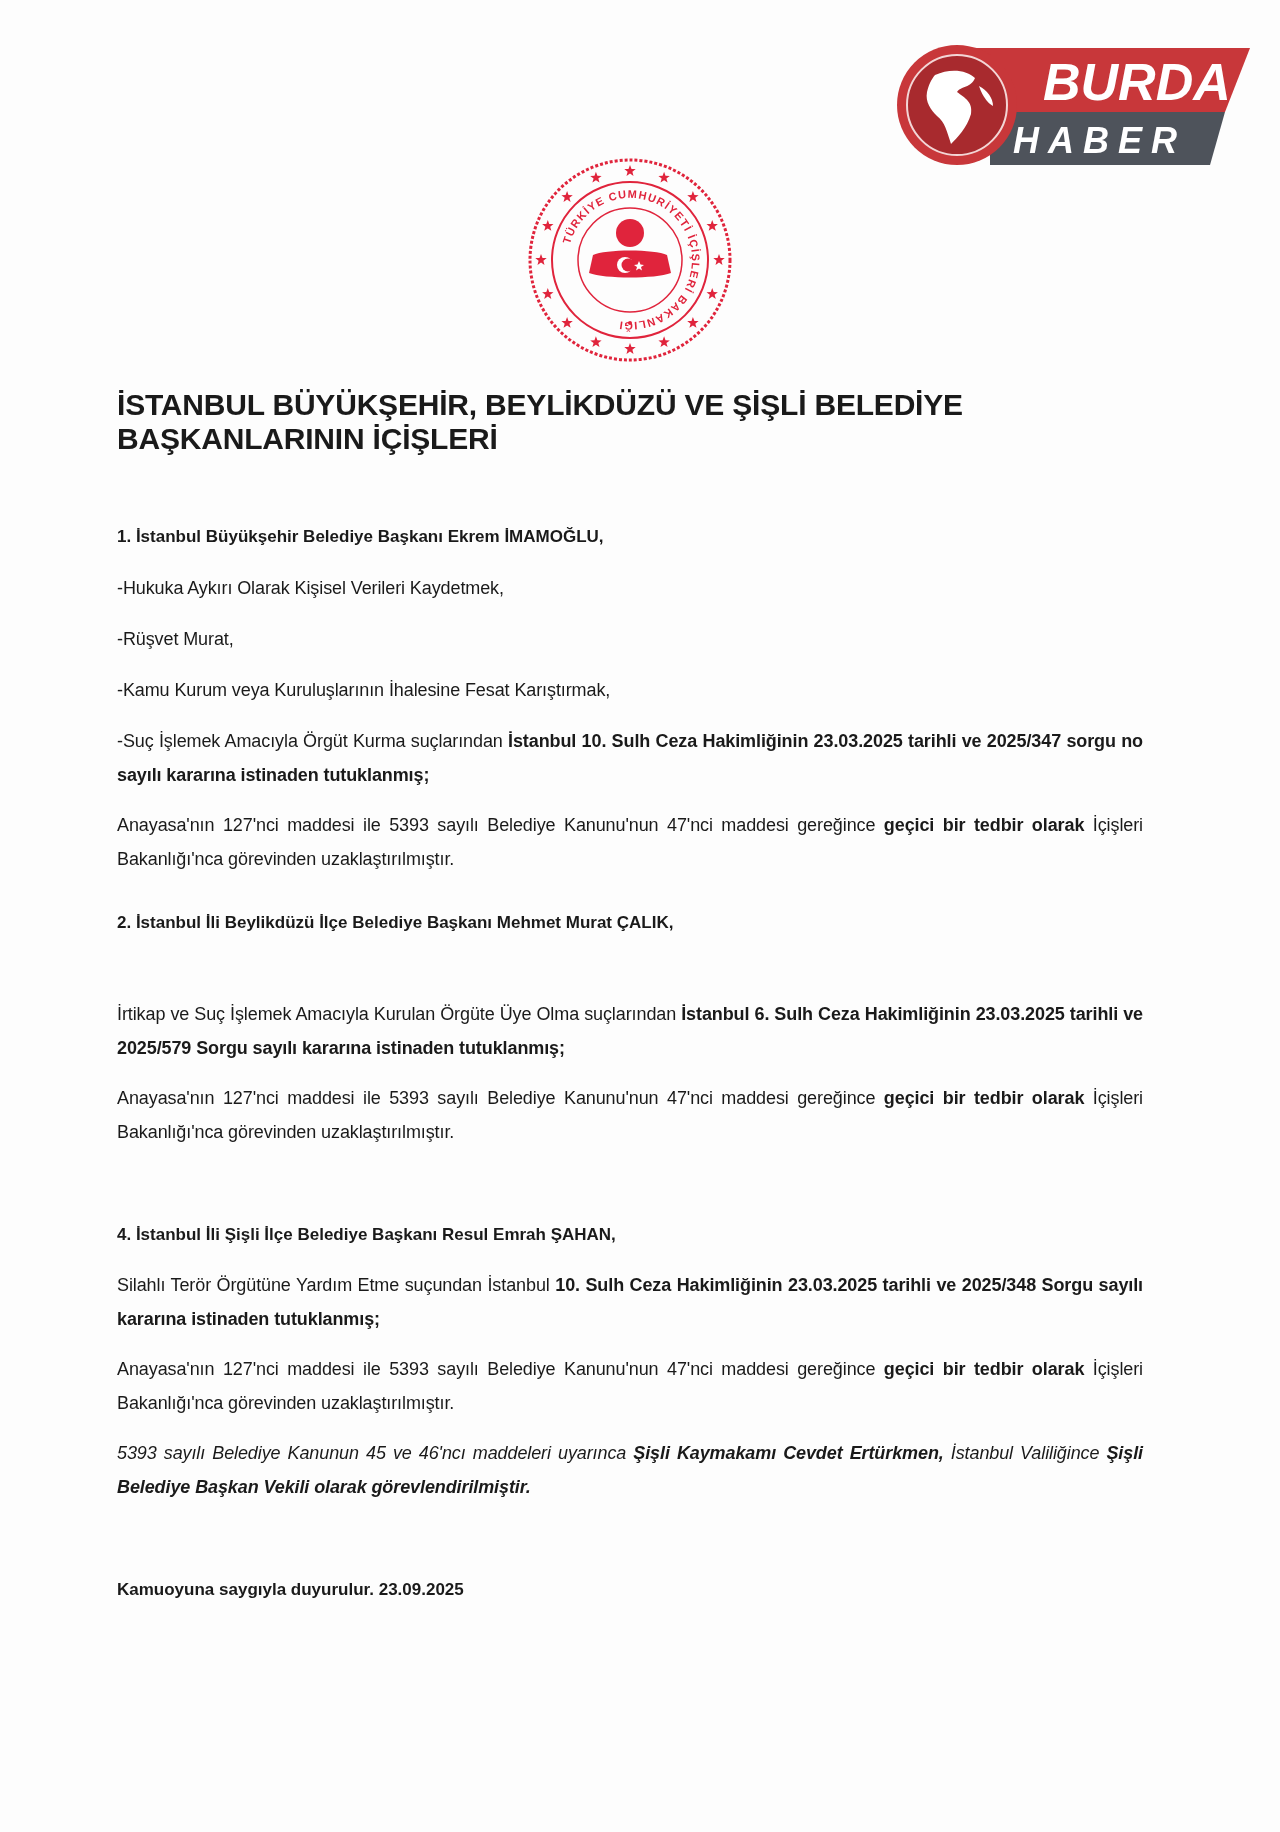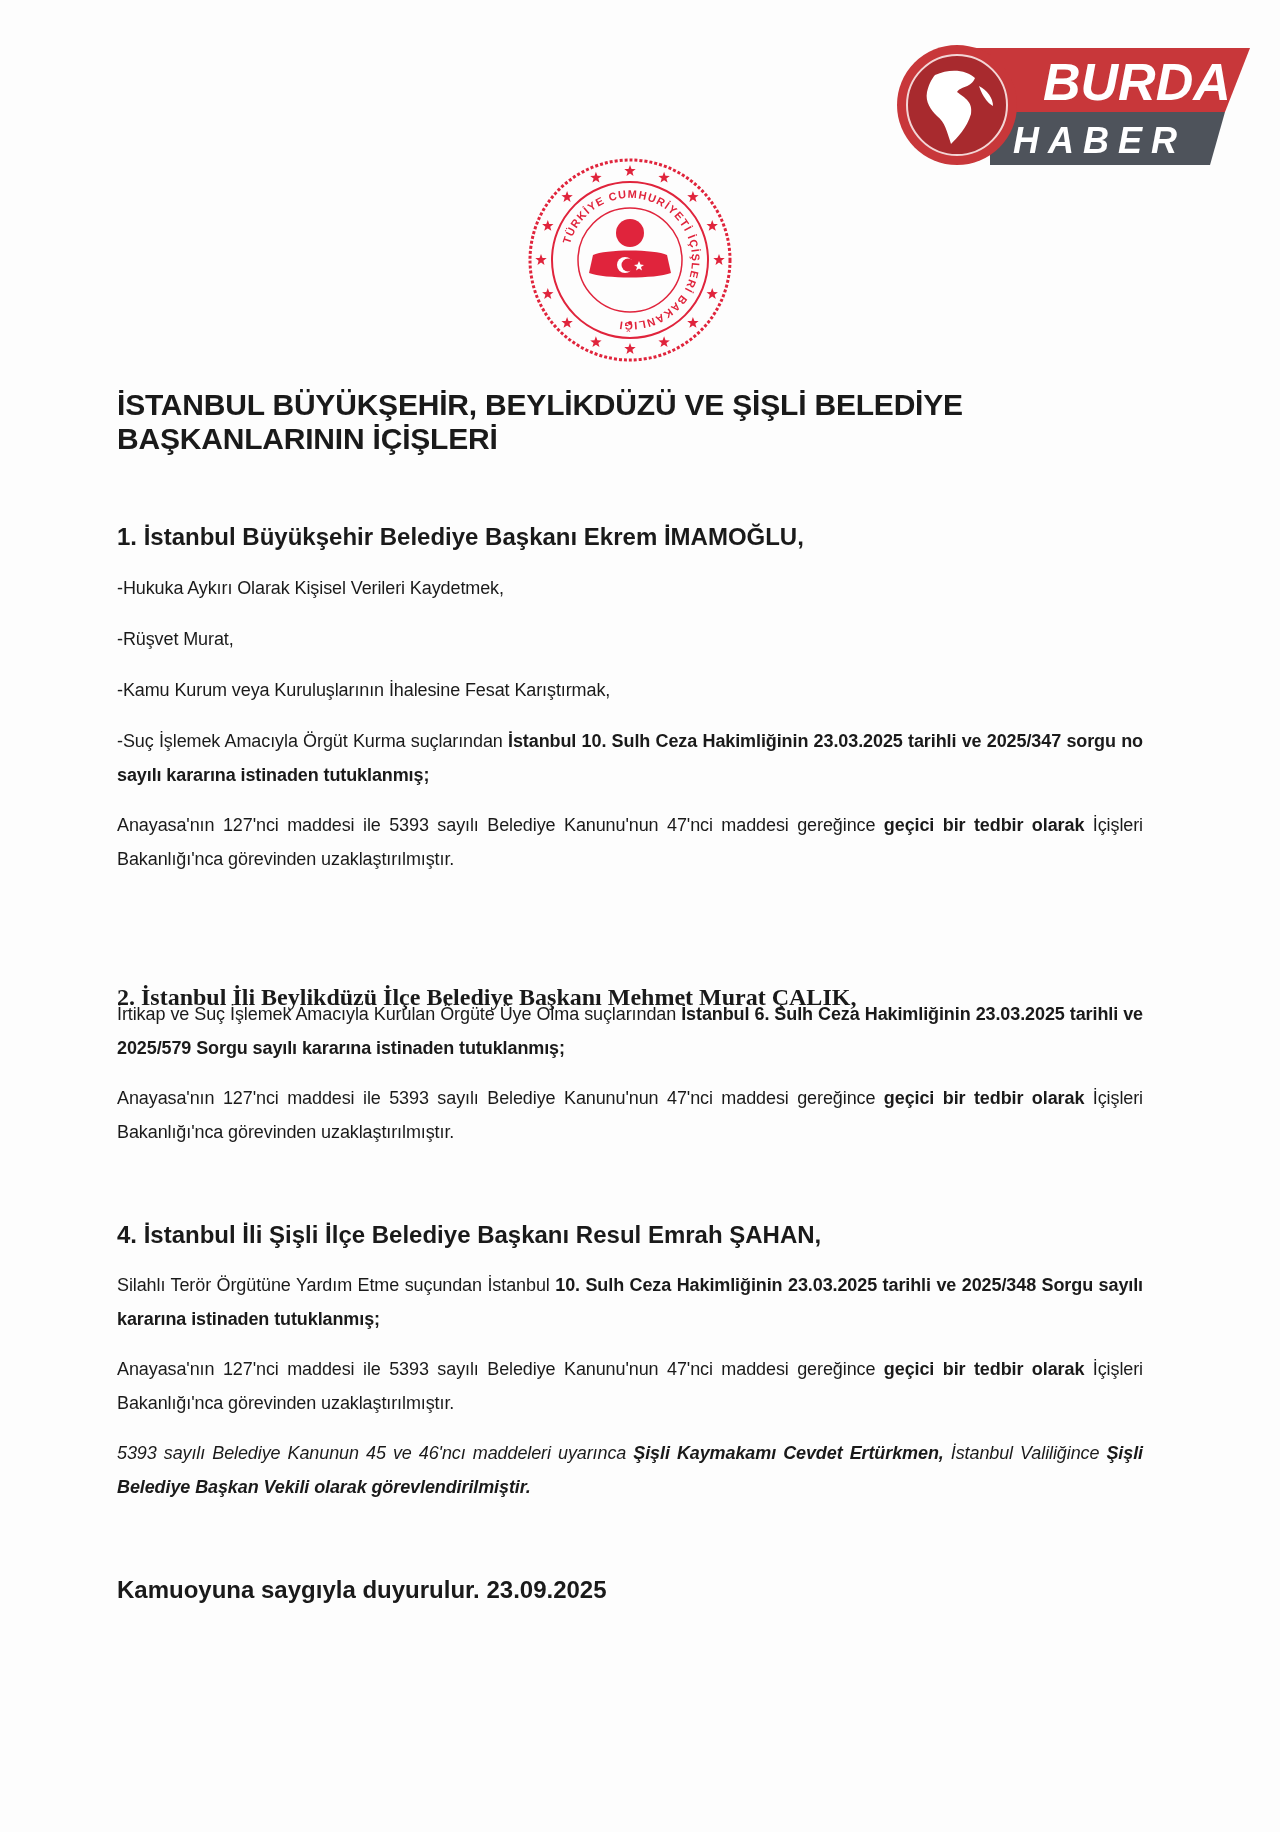--- a/index.html
+++ b/index.html
@@ -4,21 +4,21 @@
 <style>
   html, body { margin: 0; padding: 0; background: #fdfdfd; }
   body { width: 1280px; height: 1832px; position: relative; overflow: hidden;
          font-family: "Liberation Sans", sans-serif; color: #1a1a1a; }
   .logo { position: absolute; left: 895px; top: 40px; width: 360px; height: 130px; }
   .seal { position: absolute; left: 525px; top: 155px; width: 210px; height: 210px; }
   .doc { position: absolute; left: 117px; width: 1026px; }
   .title { top: 388px; font-weight: bold; font-size: 30px; line-height: 34px; letter-spacing: -0.2px; }
   .p { font-size: 18px; line-height: 34px; text-align: justify; letter-spacing: -0.1px; }
   .p b { font-weight: bold; }
-  .h { font-weight: bold; font-size: 24px; line-height: 34px; }
+  .h { font-weight: bold; font-size: 17px; line-height: 34px; }
 </style>
 </head>
 <body>
 
 <svg class="logo" viewBox="0 0 360 130">
   <polygon points="70,8 355,8 330,72 70,72" fill="#c8373a"></polygon>
   <polygon points="95,72 330,72 315,125 95,125" fill="#4e535b"></polygon>
   <g>
     <circle cx="62" cy="65" r="60" fill="#c8373a"></circle>
     <circle cx="62" cy="65" r="50" fill="#a82a2e" stroke="#f3d6d6" stroke-width="2"></circle>
@@ -73,21 +73,21 @@
 <div class="doc p" style="top:571px;">-Hukuka Aykırı Olarak Kişisel Verileri Kaydetmek,</div>
 <div class="doc p" style="top:622px;">-Rüşvet Murat,</div>
 <div class="doc p" style="top:673px;">-Kamu Kurum veya Kuruluşlarının İhalesine Fesat Karıştırmak,</div>
 <div class="doc p" style="top:724px;">
   <span>-Suç İşlemek Amacıyla Örgüt Kurma suçlarından </span><b>İstanbul 10. Sulh Ceza Hakimliğinin 23.03.2025 tarihli ve 2025/347 sorgu no sayılı kararına istinaden tutuklanmış;</b>
 </div>
 <div class="doc p" style="top:808px;">
   <span>Anayasa'nın 127'nci maddesi ile 5393 sayılı Belediye Kanunu'nun 47'nci maddesi gereğince </span><b>geçici bir tedbir olarak</b><span> İçişleri Bakanlığı'nca görevinden uzaklaştırılmıştır.</span>
 </div>
 
-<div class="doc h" style="top:980px;font-family:Liberation Serif, serif;">2. İstanbul İli Beylikdüzü İlçe Belediye Başkanı Mehmet Murat ÇALIK,</div>
+<div class="doc h" style="top:906px;">2. İstanbul İli Beylikdüzü İlçe Belediye Başkanı Mehmet Murat ÇALIK,</div>
 <div class="doc p" style="top:997px;">
   <span>İrtikap ve Suç İşlemek Amacıyla Kurulan Örgüte Üye Olma suçlarından </span><b>İstanbul 6. Sulh Ceza Hakimliğinin 23.03.2025 tarihli ve 2025/579 Sorgu sayılı kararına istinaden tutuklanmış;</b>
 </div>
 <div class="doc p" style="top:1081px;">
   <span>Anayasa'nın 127'nci maddesi ile 5393 sayılı Belediye Kanunu'nun 47'nci maddesi gereğince </span><b>geçici bir tedbir olarak</b><span> İçişleri Bakanlığı'nca görevinden uzaklaştırılmıştır.</span>
 </div>
 
 <div class="doc h" style="top:1218px;">4. İstanbul İli Şişli İlçe Belediye Başkanı Resul Emrah ŞAHAN,</div>
 <div class="doc p" style="top:1268px;">
   <span>Silahlı Terör Örgütüne Yardım Etme suçundan İstanbul </span><b>10. Sulh Ceza Hakimliğinin 23.03.2025 tarihli ve 2025/348 Sorgu sayılı kararına istinaden tutuklanmış;</b>

